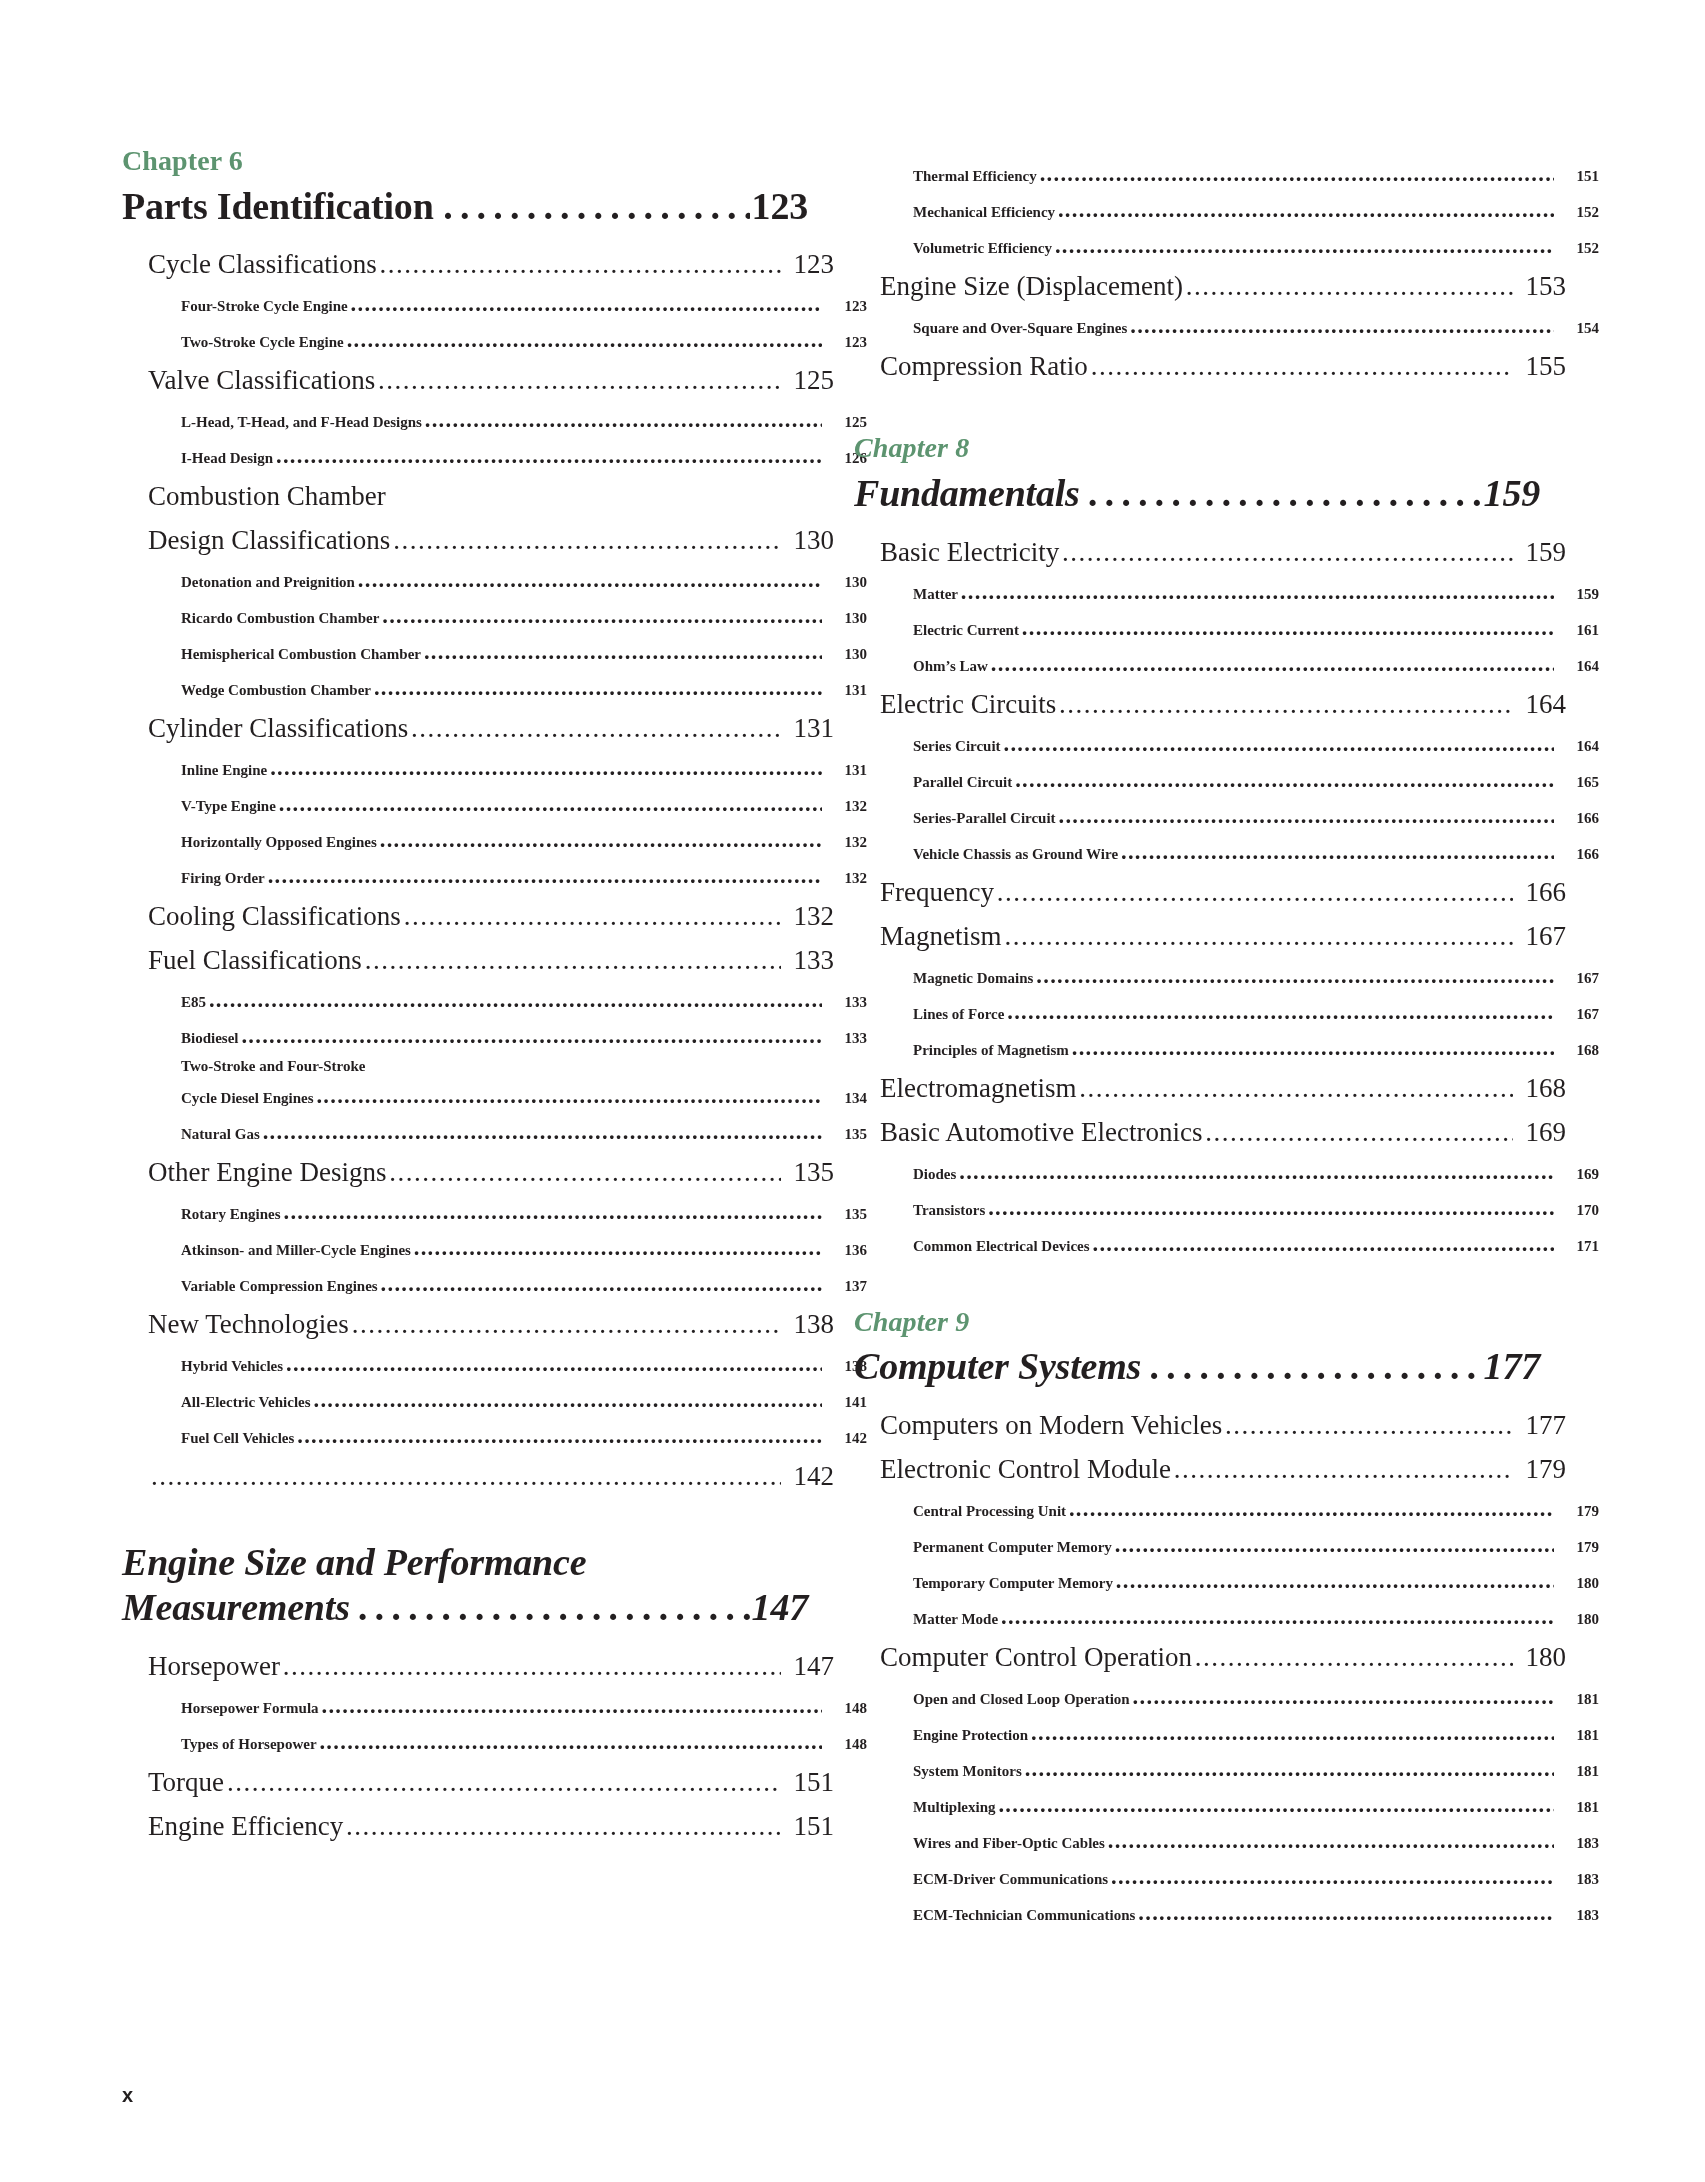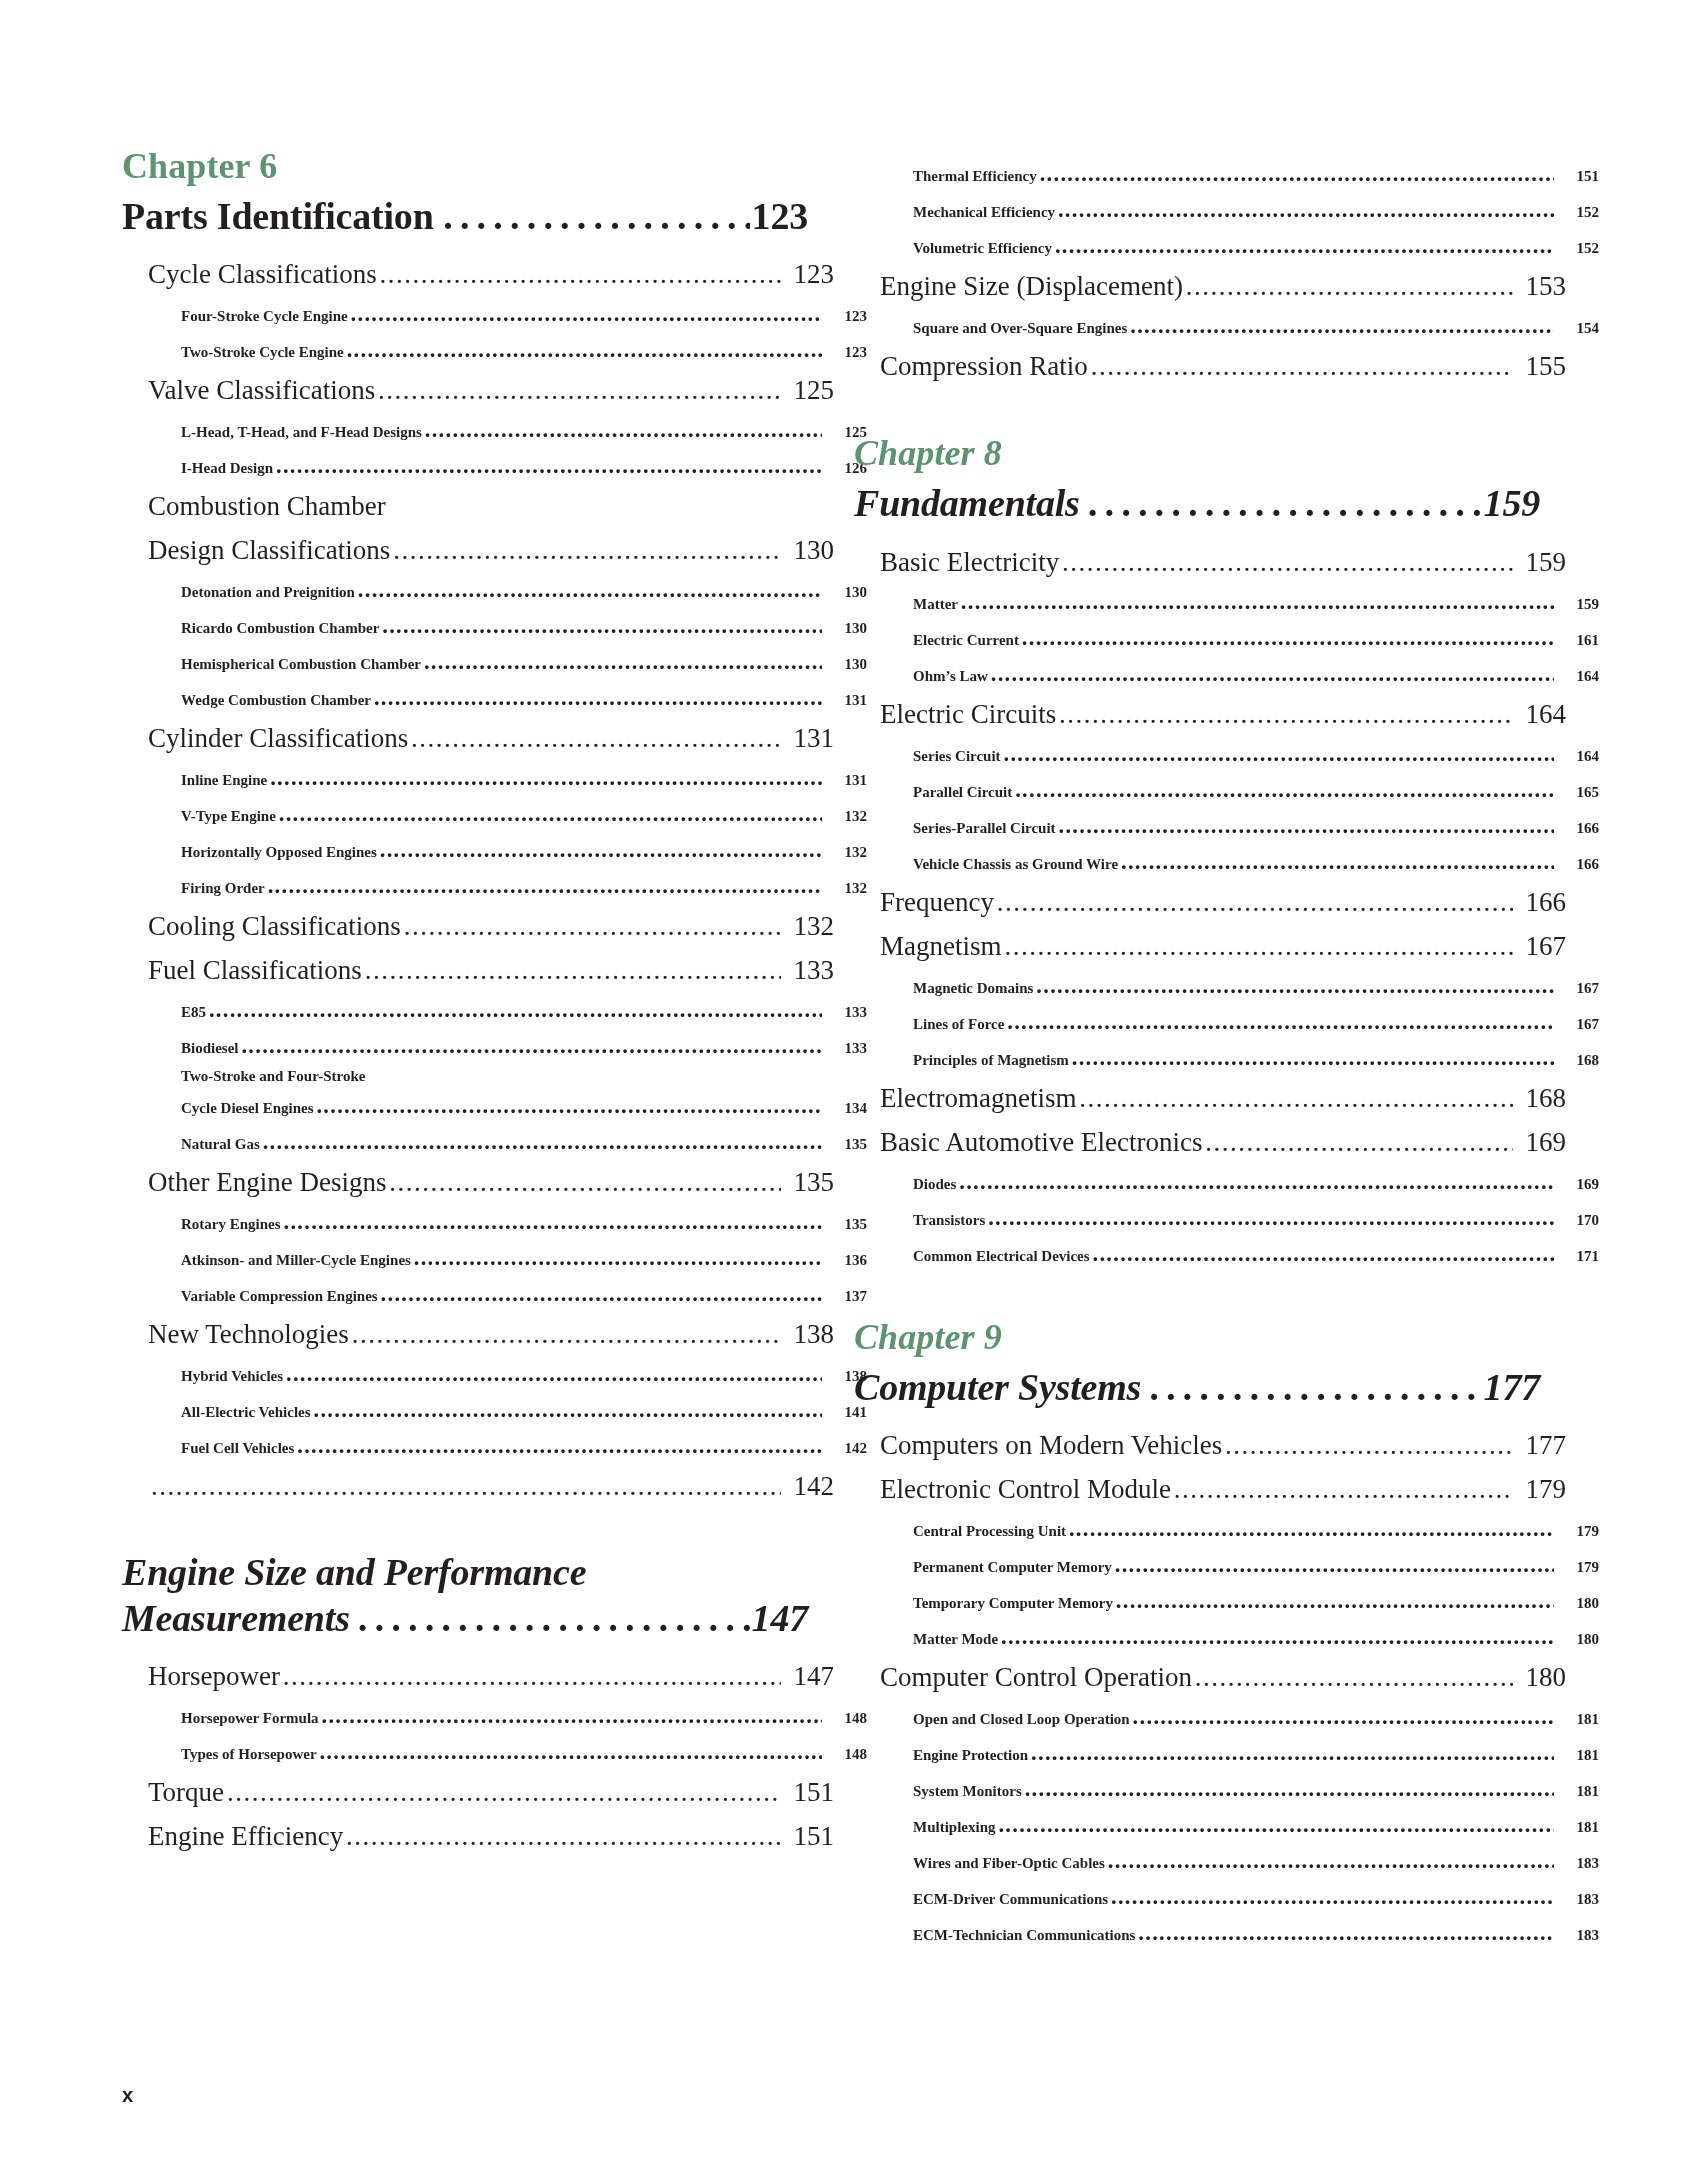--- a/index.html
+++ b/index.html
@@ -31,21 +31,21 @@
     flex: 0 0 686px;
   }
 
   
   .chapter-block { margin-bottom: 9.6px; }
   .chapter-block.spaced { margin-top: 42px; font-style: italic; }
 
   .chapter-label {
     color: #5d9470;
     font-weight: bold;
-    font-size: 36px;
+    font-size: 28px;
     letter-spacing: 0.1px;
     line-height: 1.28;
     margin-bottom: 4.8px;
   }
   .chapter-title {
     font-weight: bold;
     font-size: 38px;
     line-height: 1.19;
     letter-spacing: -0.2px;
   }

